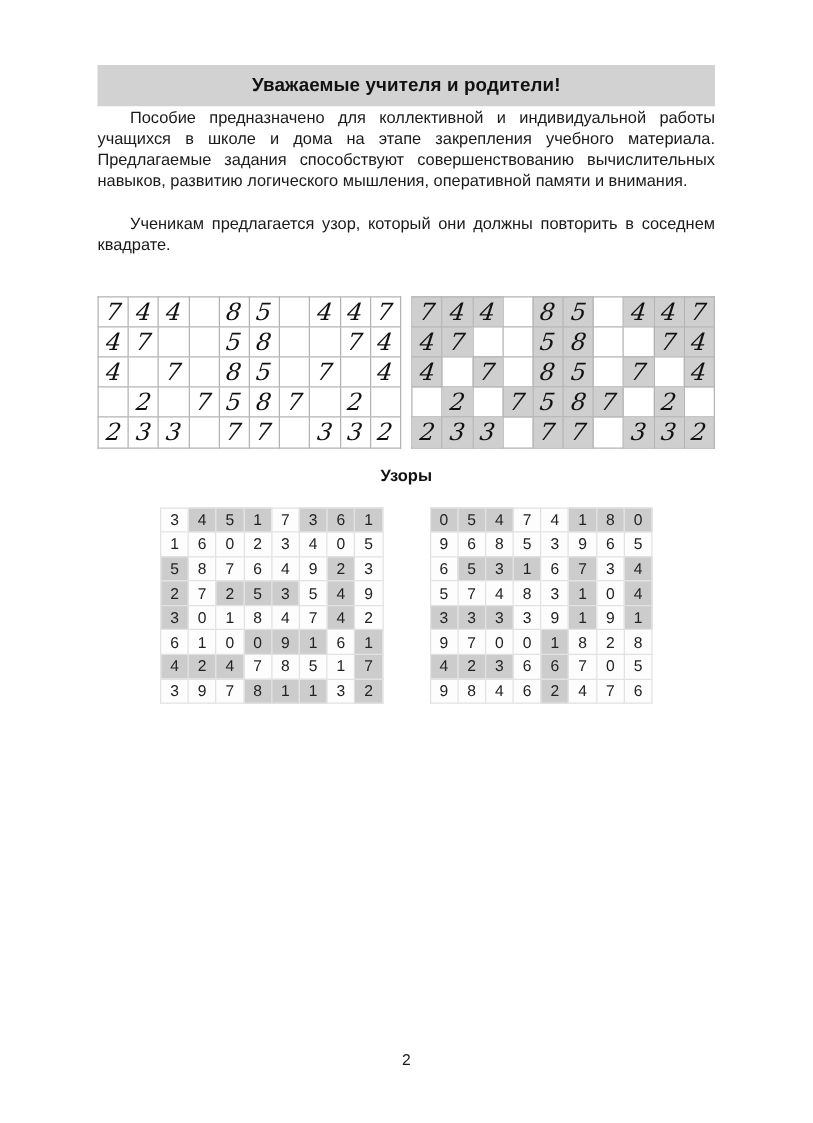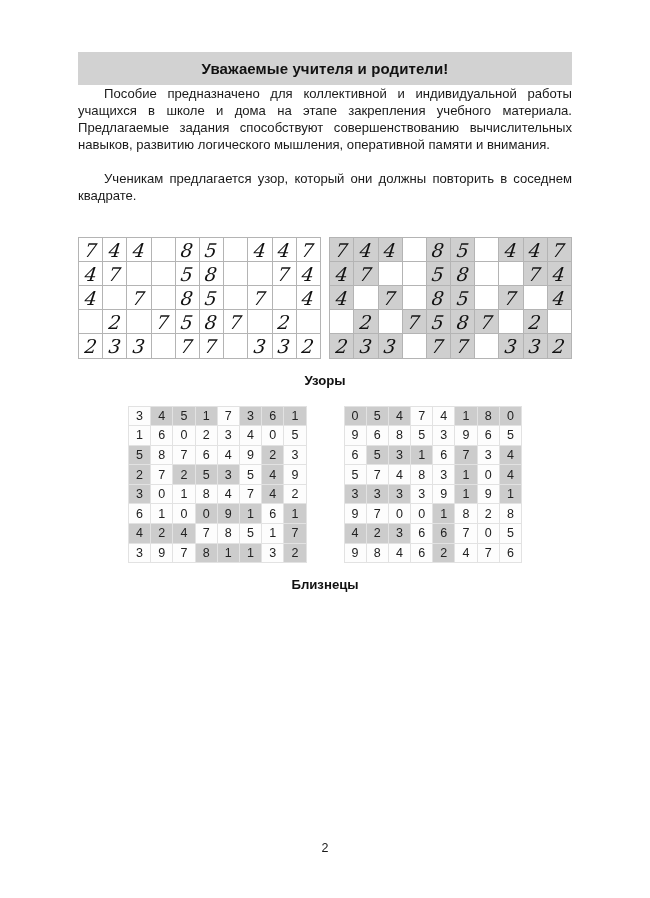--- a/index.html
+++ b/index.html
@@ -446,18 +446,17 @@
             <td class="sh">2</td>
             <td>4</td>
             <td>7</td>
             <td>6</td>
           </tr>
         </tbody>
       </table>
   </div>
 
   <div class="sp-bliz"></div>
-  <h3 class="sec">Близнецы</h3>
   <div class="sp-after-h"></div>
 
 </div>
 
 <div class="pageno">2</div>
 
 </body></html>

